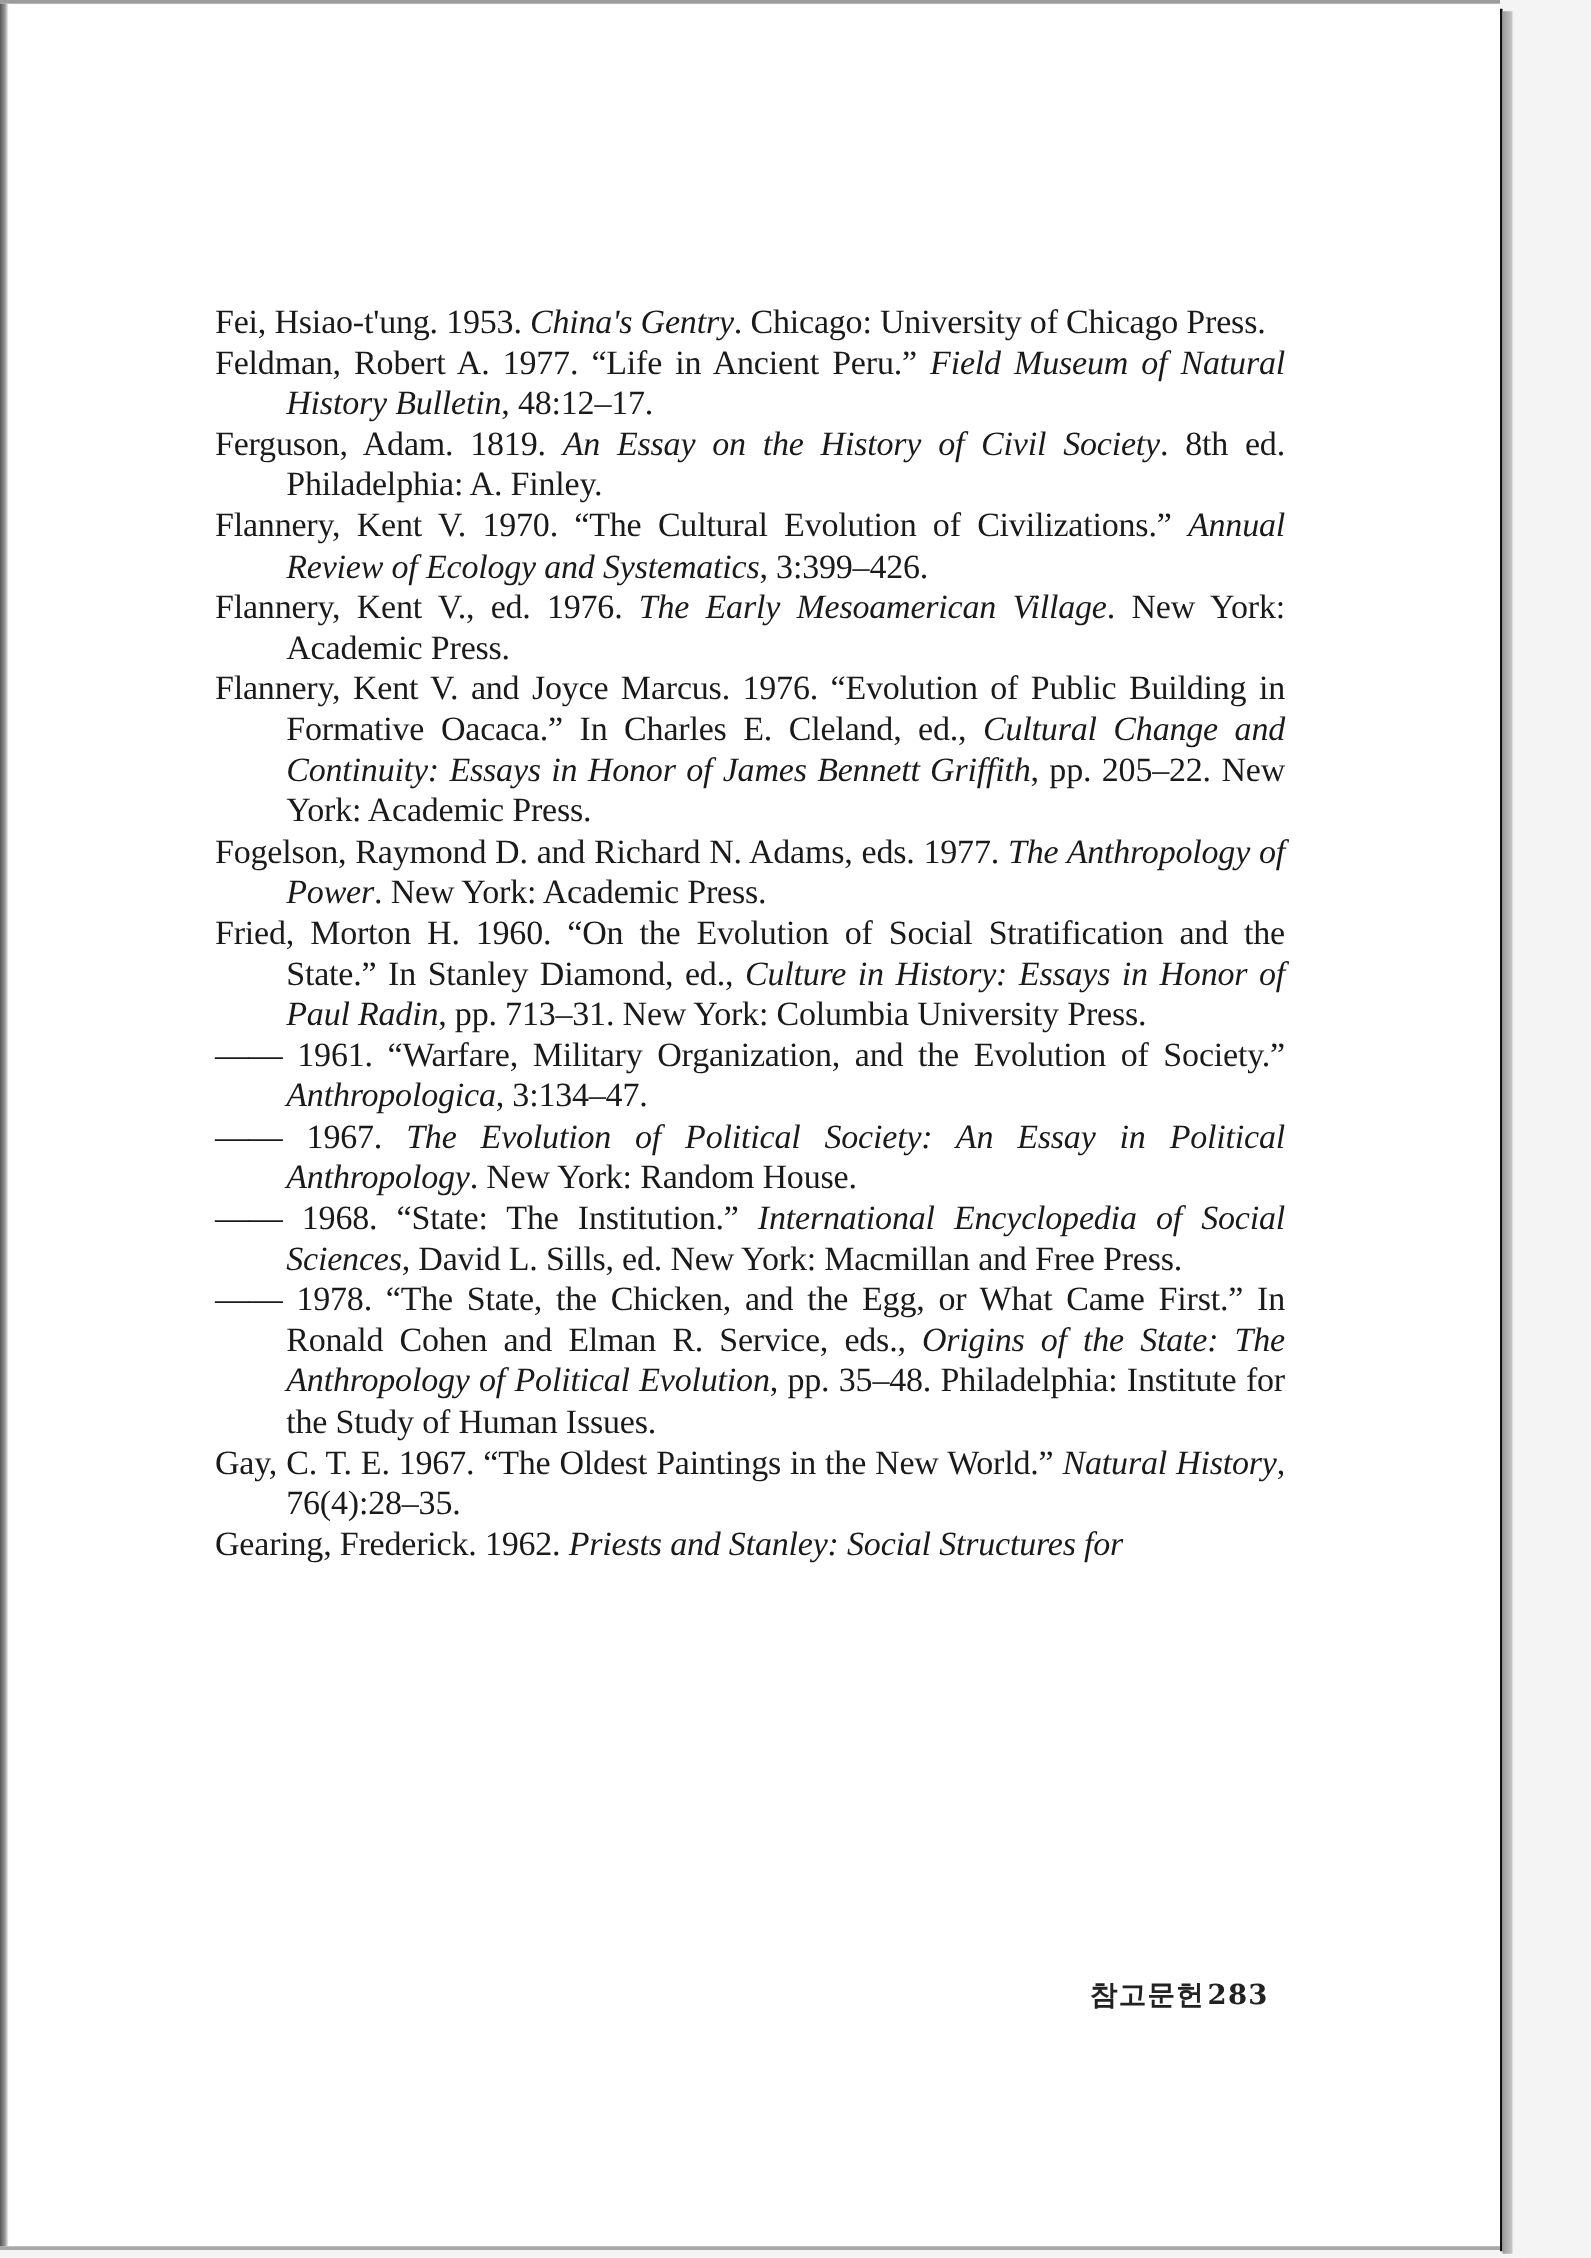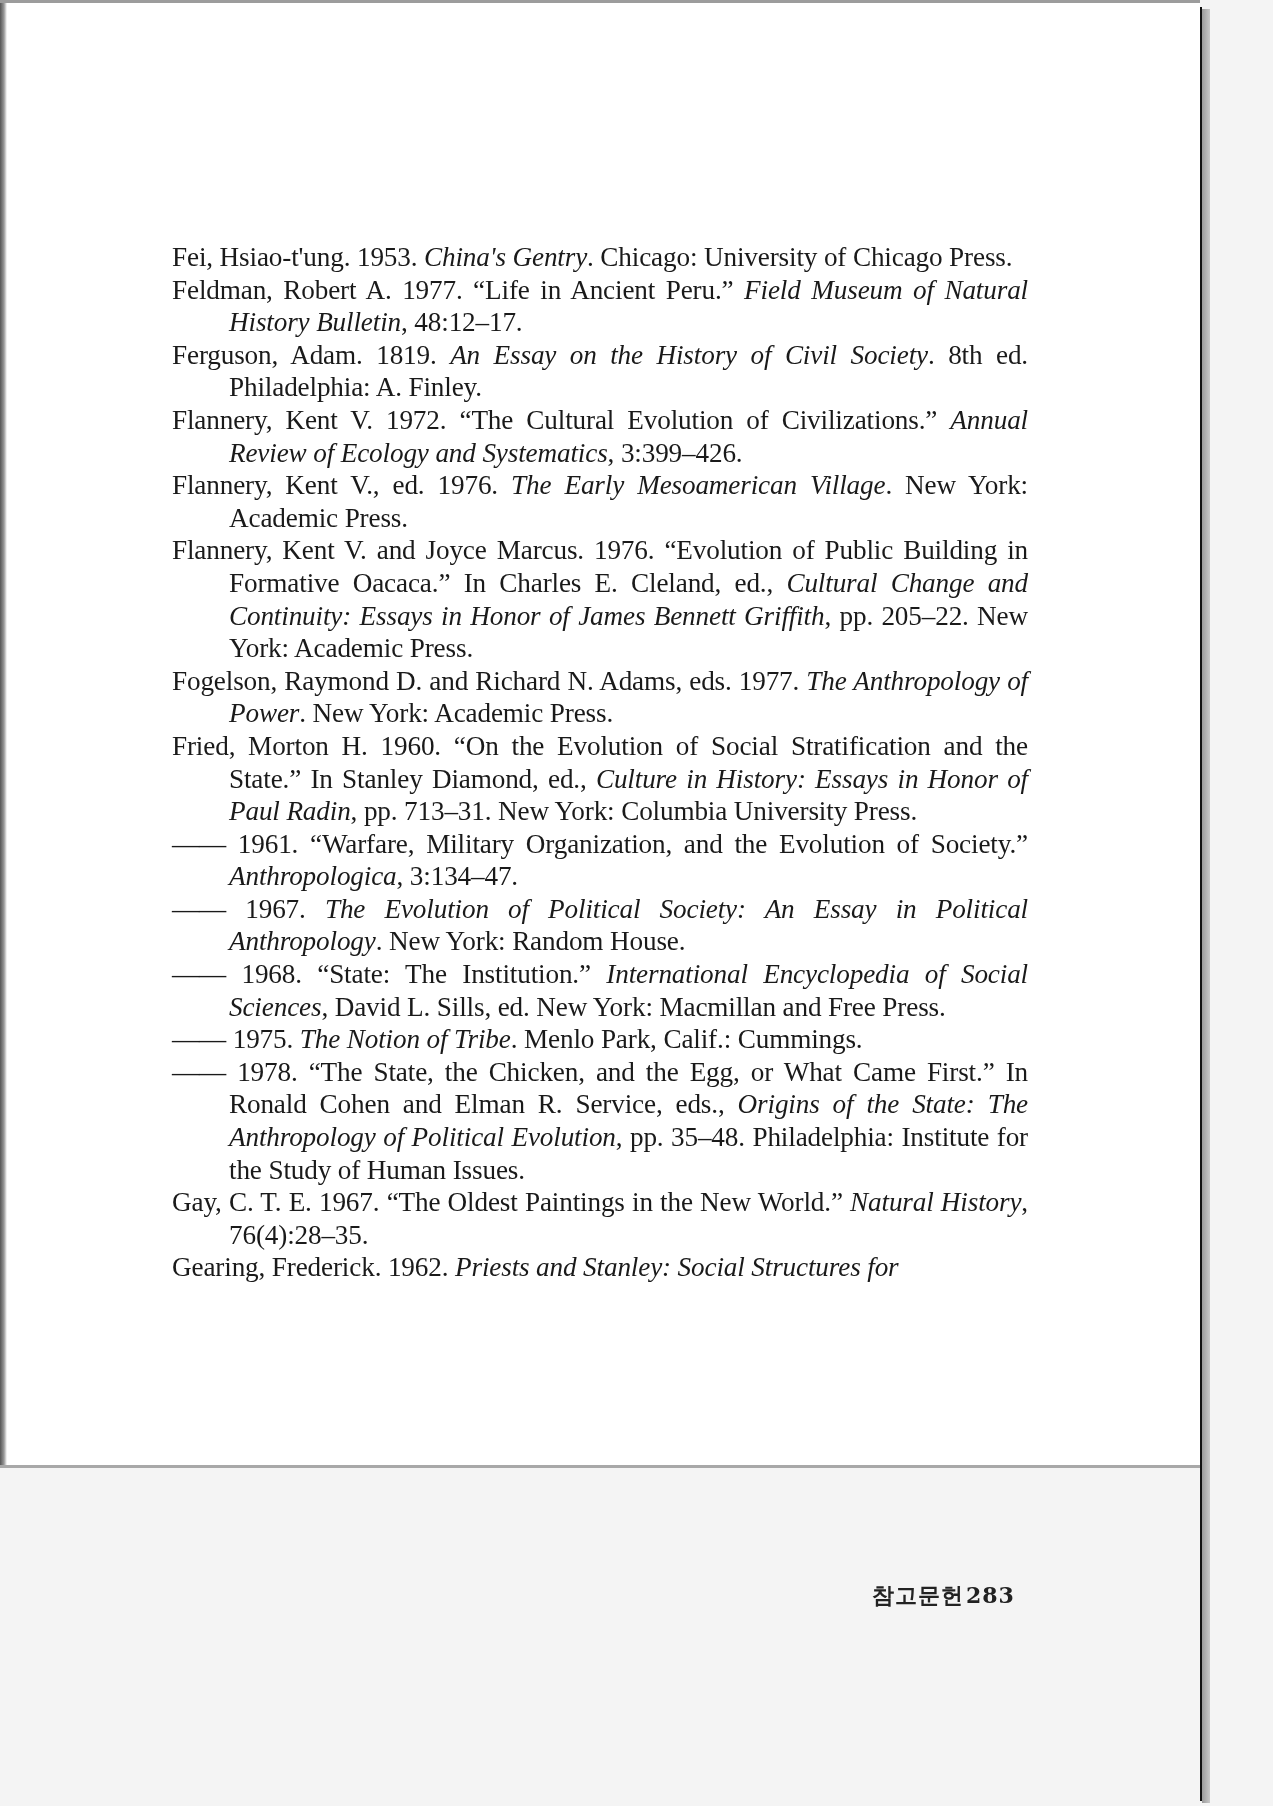--- a/index.html
+++ b/index.html
@@ -6,21 +6,21 @@
   body {
     width: 1273px; height: 1806px;
     background: #f4f4f4;
     position: relative;
     overflow: hidden;
     font-family: "Liberation Serif", "DejaVu Serif", serif;
   }
   .page {
     position: absolute;
     left: 0; top: 0;
-    width: 1200px; height: 1468px;
+    width: 1200px; height: 1800px;
     background: #ffffff;
     border-top: 3px solid #9c9c9c;
     border-bottom: 3px solid #a8a8a8;
     box-sizing: border-box;
   }
   .page-left-edge {
     position: absolute; left: 0; top: 0; bottom: 0; width: 7px;
     background: linear-gradient(to right, #555 0px, #777 2px, #999 4px, #ddd 6px, #fff 7px);
   }
   .page-right-edge {
@@ -67,29 +67,28 @@
 
 <div class="page">
   <div class="page-left-edge"></div>
   <div class="page-right-edge"></div>
   <div class="page-right-shadow"></div>
 
   <div class="refs" id="refs">
       <p class="ref"><span>Fei, Hsiao-t'ung. 1953. </span><i>China's Gentry</i><span>. Chicago: University of Chicago Press.</span></p>
       <p class="ref"><span>Feldman, Robert A. 1977. “Life in Ancient Peru.” </span><i>Field Museum of Natural History Bulletin</i><span>, 48:12–17.</span></p>
       <p class="ref"><span>Ferguson, Adam. 1819. </span><i>An Essay on the History of Civil Society</i><span>. 8th ed. Philadelphia: A. Finley.</span></p>
-      <p class="ref"><span>Flannery, Kent V. 1972. “The Cultural Evolution of Civilizations.” </span><i>Annual Review of Ecology and Systematics</i><span>, 3:399–426.</span></p>
+      <p class="ref"><span>Flannery, Kent V. 1970. “The Cultural Evolution of Civilizations.” </span><i>Annual Review of Ecology and Systematics</i><span>, 3:399–426.</span></p>
       <p class="ref"><span>Flannery, Kent V., ed. 1976. </span><i>The Early Mesoamerican Village</i><span>. New York: Academic Press.</span></p>
       <p class="ref"><span>Flannery, Kent V. and Joyce Marcus. 1976. “Evolution of Public Building in Formative Oacaca.” In Charles E. Cleland, ed., </span><i>Cultural Change and Continuity: Essays in Honor of James Bennett Griffith</i><span>, pp. 205–22. New York: Academic Press.</span></p>
       <p class="ref"><span>Fogelson, Raymond D. and Richard N. Adams, eds. 1977. </span><i>The Anthropology of Power</i><span>. New York: Academic Press.</span></p>
       <p class="ref"><span>Fried, Morton H. 1960. “On the Evolution of Social Stratification and the State.” In Stanley Diamond, ed., </span><i>Culture in History: Essays in Honor of Paul Radin</i><span>, pp. 713–31. New York: Columbia University Press.</span></p>
       <p class="ref dash"><span>—— 1961. “Warfare, Military Organization, and the Evolution of Society.” </span><i>Anthropologica</i><span>, 3:134–47.</span></p>
       <p class="ref dash"><span>—— 1967. </span><i>The Evolution of Political Society: An Essay in Political Anthropology</i><span>. New York: Random House.</span></p>
       <p class="ref dash"><span>—— 1968. “State: The Institution.” </span><i>International Encyclopedia of Social Sciences</i><span>, David L. Sills, ed. New York: Macmillan and Free Press.</span></p>
-      <p class="ref dash"><span>—— 1975. </span><i>The Notion of Tribe</i><span>. Menlo Park, Calif.: Cummings.</span></p>
       <p class="ref dash"><span>—— 1978. “The State, the Chicken, and the Egg, or What Came First.” In Ronald Cohen and Elman R. Service, eds., </span><i>Origins of the State: The Anthropology of Political Evolution</i><span>, pp. 35–48. Philadelphia: Institute for the Study of Human Issues.</span></p>
       <p class="ref"><span>Gay, C. T. E. 1967. “The Oldest Paintings in the New World.” </span><i>Natural History</i><span>, 76(4):28–35.</span></p>
       <p class="ref"><span>Gearing, Frederick. 1962. </span><i>Priests and Stanley: Social Structures for</i></p>
     </div>
 
   <div class="footer">
     <span>참고문헌</span><span class="pg">283</span>
   </div>
 </div>
 

